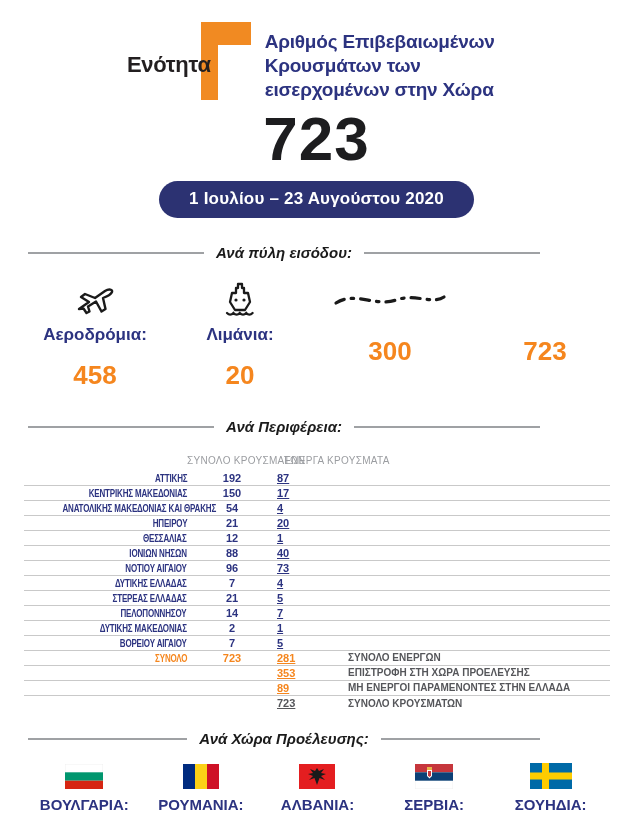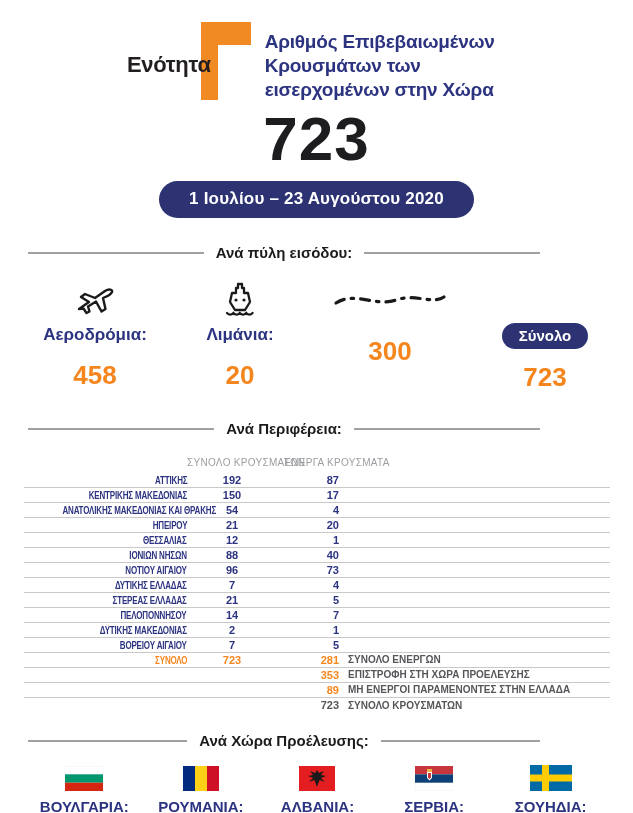--- a/index.html
+++ b/index.html
@@ -18,21 +18,21 @@
                 color:#2C3380; white-space:pre-line; letter-spacing:-0.2px; }
 
   .big-number { text-align:center; font-size:62px; font-weight:800; color:#1d1d1f;
                 letter-spacing:1px; margin-top:6px; line-height:1; }
 
   .pill-wrap { text-align:center; margin-top:11px; }
   .date-pill { display:inline-block; background:#2C3272; color:#ffffff; font-weight:bold;
                font-size:17px; padding:8px 30px 9px; border-radius:20px; letter-spacing:0.2px; }
 
   
-  .divider { display:flex; align-items:center; gap:12px; margin-left:28px; width:512px; }
+  .divider { display:flex; align-items:center; gap:12px; margin-left:28px; width:512px;font-style:italic; }
   .divider .line { flex:1; height:2px; background:#9FA1A4; }
   .divider .dtext { font-size:15px; font-weight:bold; color:#1b1b1b; white-space:nowrap; }
   .div-gates { margin-top:26px; }
   .div-regions { margin-top:27px; }
   .div-countries { margin-top:19px; }
 
   
   .gates { display:flex; margin:16px 0 0 20px; width:600px; }
   .gate { display:flex; flex-direction:column; align-items:center; }
   .gate:nth-child(1){ width:150px;text-align:right; } .gate:nth-child(2){ width:140px; }
@@ -48,21 +48,21 @@
   .thead { display:grid; grid-template-columns:163px 90px 120px auto; height:22px; align-items:center; }
   .thead span { font-size:10px; color:#9B9DA1; text-align:center; white-space:nowrap; letter-spacing:0.3px; }
   .trow, .srow { display:grid; grid-template-columns:163px 90px 62px auto; height:15px;
                  align-items:center; border-bottom:1px solid #C9C9C9; }
   .srow:last-child { border-bottom:none; }
   .cell { font-size:11px; font-weight:bold; color:#2C3380; line-height:1; }
   .cell.region { text-align:right; white-space:nowrap; }
   .cell.region .squish { display:inline-block; transform:scaleX(0.8); transform-origin:100% 50%;
                          font-size:10px; letter-spacing:-0.2px; }
   .cell.c1 { text-align:center; }
-  .cell.c2 { text-align:right; }
+  .cell.c2 { text-align:left;text-decoration:underline; }
   .cell.note { text-align:left; padding-left:9px; font-size:10px; color:#55565A; white-space:nowrap; }
   .accent { color:#F5861E !important; }
   .muted-num { color:#55565A !important; }
 
   
   .countries { display:flex; justify-content:space-between; margin:15px 24px 0 26px; }
   .country { width:118px; display:flex; flex-direction:column; align-items:center; }
   .flag { height:27px; display:flex; align-items:flex-end; justify-content:center; }
   .country-label { font-size:15px; font-weight:bold; color:#2C3380; margin-top:7px; }
 
@@ -118,23 +118,20 @@
     <div class="gate">
       <span class="gate-icon">
         <svg width="120" height="26" viewBox="0 0 120 26">
           <path d="M6 16 C24 4 46 20 66 13 C86 6 102 18 114 10" fill="none" stroke="#1a1a1a" stroke-width="3.2" stroke-dasharray="9 7 2.5 7" stroke-linecap="round"></path>
         </svg>
       </span>
       <span class="gate-value">300</span>
     </div>
     <div class="gate">
       <span class="gate-icon"></span>
-      <span class="gate-label" style="height:auto;">
-          <span class="total-pill">Σύνολο</span>
-        </span>
       <span class="gate-value">723</span>
     </div>
   </div>
 
   <div class="divider div-regions">
     <span class="line"></span>
     <span class="dtext">Ανά Περιφέρεια:</span>
     <span class="line"></span>
   </div>
 

